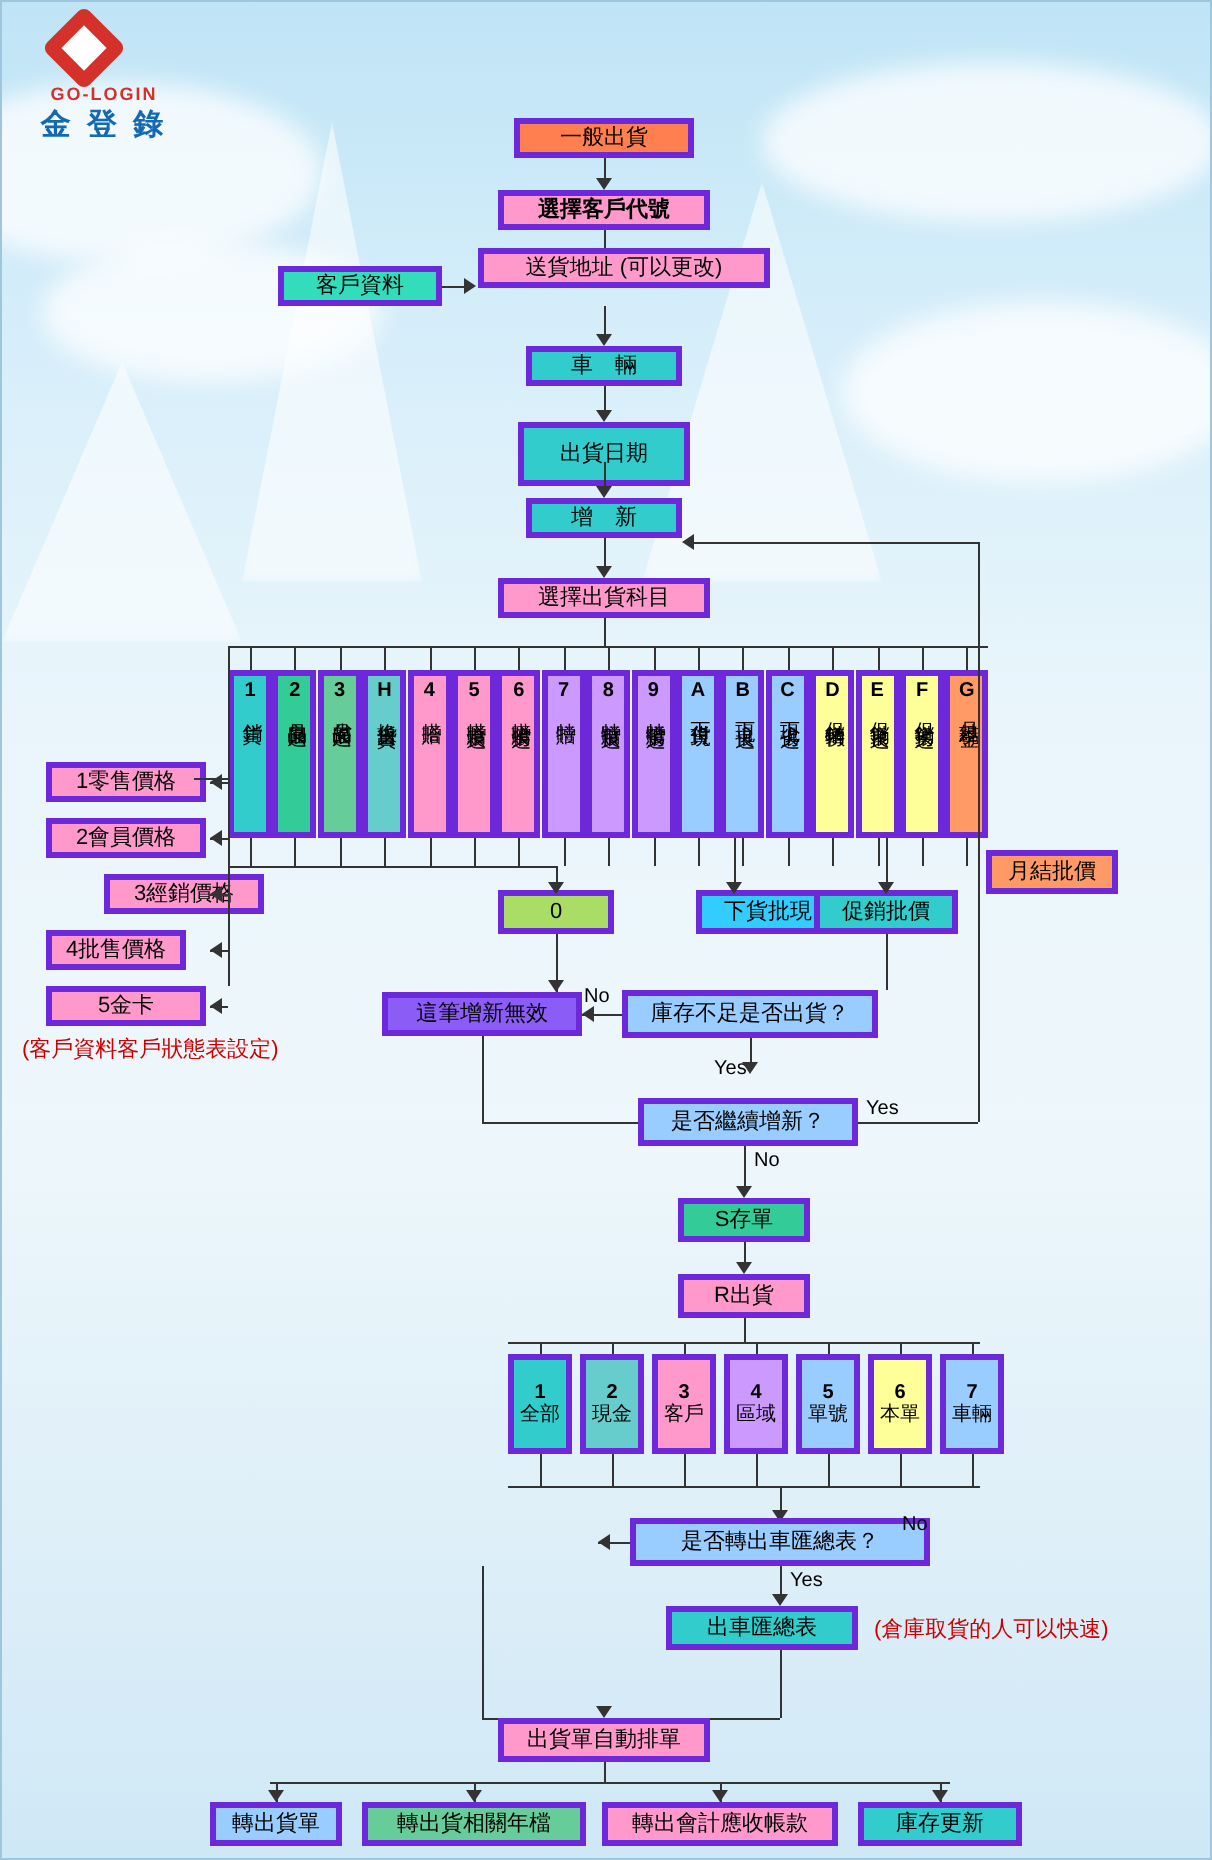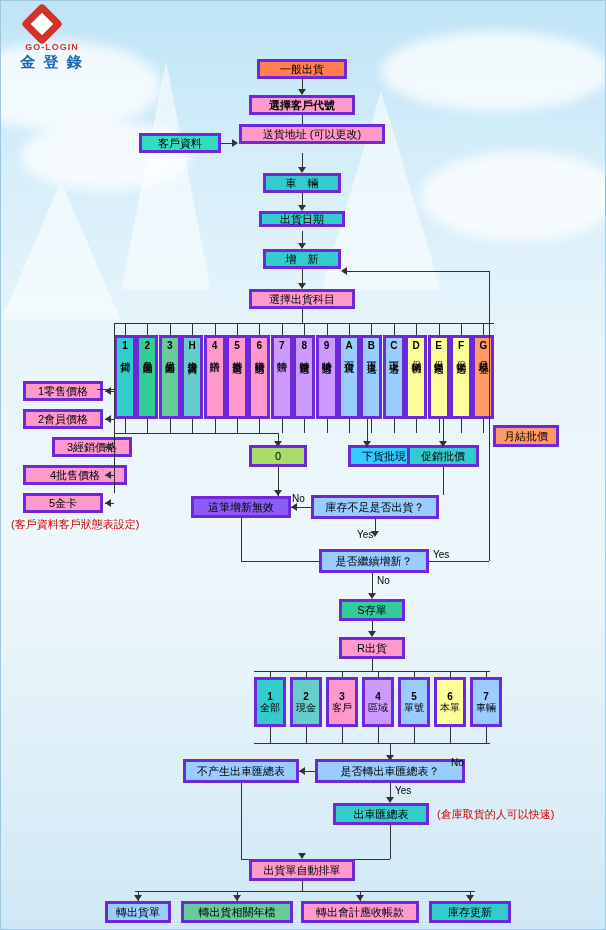--- a/index.html
+++ b/index.html
@@ -77,21 +77,21 @@
   <div class="ln hl" style="left:220px;top:142px;width:12px;"></div>
   <div class="arw arw-r" style="left:231px;top:138px;"></div>
 
   <div class="ln vl" style="left:301px;top:152px;height:16px;"></div>
   <div class="arw arw-d" style="left:297px;top:166px;"></div>
 
   <div class="node" style="left:262px;top:172px;width:78px;height:20px;background:#33cccc;">車　輛</div>
   <div class="ln vl" style="left:301px;top:192px;height:14px;"></div>
   <div class="arw arw-d" style="left:297px;top:204px;"></div>
 
-  <div class="node" style="left:258px;top:210px;width:86px;height:16px;background:#33cccc;">出貨日期</div>
+  <div class="node" style="left:258px;top:210px;width:86px;height:32px;background:#33cccc;">出貨日期</div>
   <div class="ln vl" style="left:301px;top:230px;height:16px;"></div>
   <div class="arw arw-d" style="left:297px;top:242px;"></div>
 
   <div class="node" style="left:262px;top:248px;width:78px;height:20px;background:#33cccc;">增　新</div>
   <div class="ln vl" style="left:301px;top:268px;height:16px;"></div>
   <div class="arw arw-d" style="left:297px;top:282px;"></div>
 
   <div class="node" style="left:248px;top:288px;width:106px;height:20px;background:#ff99cc;">選擇出貨科目</div>
 
   <div class="ln vl" style="left:301px;top:308px;height:14px;"></div>
@@ -207,21 +207,21 @@
   <div id="prices">
       <div class="node" style="left: 22px; top: 380px; width: 80px; height: 20px; background: rgb(255, 153, 204); font-size: 11px;">1零售價格</div>
       <div class="arw arw-l" style="left: 104px; top: 386px;"></div>
       <div class="ln hl" style="left: 104px; top: 390px; width: 9px;"></div>
       <div class="node" style="left: 22px; top: 408px; width: 80px; height: 20px; background: rgb(255, 153, 204); font-size: 11px;">2會員價格</div>
       <div class="arw arw-l" style="left: 104px; top: 414px;"></div>
       <div class="ln hl" style="left: 104px; top: 418px; width: 9px;"></div>
       <div class="node" style="left: 22px; top: 436px; width: 80px; height: 20px; background: rgb(255, 153, 204); font-size: 11px; margin-left: 29px;">3經銷價格</div>
       <div class="arw arw-l" style="left: 104px; top: 442px;"></div>
       <div class="ln hl" style="left: 104px; top: 446px; width: 9px;"></div>
-      <div class="node" style="left: 22px; top: 464px; width: 104px; height: 20px; background: rgb(255, 153, 204); font-size: 11px;">4批售價格</div>
+      <div class="node" style="left: 22px; top: 464px; width: 70px; height: 20px; background: rgb(255, 153, 204); font-size: 11px;">4批售價格</div>
       <div class="arw arw-l" style="left: 104px; top: 470px;"></div>
       <div class="ln hl" style="left: 104px; top: 474px; width: 9px;"></div>
       <div class="node" style="left: 22px; top: 492px; width: 80px; height: 20px; background: rgb(255, 153, 204); font-size: 11px;">5金卡</div>
       <div class="arw arw-l" style="left: 104px; top: 498px;"></div>
       <div class="ln hl" style="left: 104px; top: 502px; width: 9px;"></div>
       <div class="ln vl" style="left: 113px; top: 380px; height: 112px;"></div>
     </div>
   <div class="note" style="left:10px;top:516px;">(客戶資料客戶狀態表設定)</div>
 
   <div class="ln vl" style="left:113px;top:322px;height:110px;"></div>
@@ -324,21 +324,20 @@
       </div>
       <div class="ln vl" style="left: 485px; top: 670px; height: 6px;"></div>
       <div class="ln vl" style="left: 485px; top: 726px; height: 16px;"></div>
     </div>
 
   <div class="ln hl" style="left:253px;top:742px;width:236px;"></div>
   <div class="ln vl" style="left:389px;top:742px;height:16px;"></div>
   <div class="arw arw-d" style="left:385px;top:754px;"></div>
 
   <div class="node" style="left:314px;top:758px;width:150px;height:24px;background:#99ccff;">是否轉出車匯總表？</div>
-  <div class="node" style="left:182px;top:758px;width:116px;height:24px;background:#99ccff;">不产生出車匯總表</div>
   <div class="ln hl" style="left:298px;top:770px;width:16px;"></div>
   <div class="arw arw-l" style="left:298px;top:766px;"></div>
   <div class="lbl" style="left:450px;top:756px;">No</div>
 
   <div class="lbl" style="left:394px;top:784px;">Yes</div>
   <div class="ln vl" style="left:389px;top:782px;height:18px;"></div>
   <div class="arw arw-d" style="left:385px;top:796px;"></div>
 
   <div class="node" style="left:332px;top:802px;width:96px;height:22px;background:#33cccc;">出車匯總表</div>
   <div class="note" style="left:436px;top:806px;">(倉庫取貨的人可以快速)</div>

